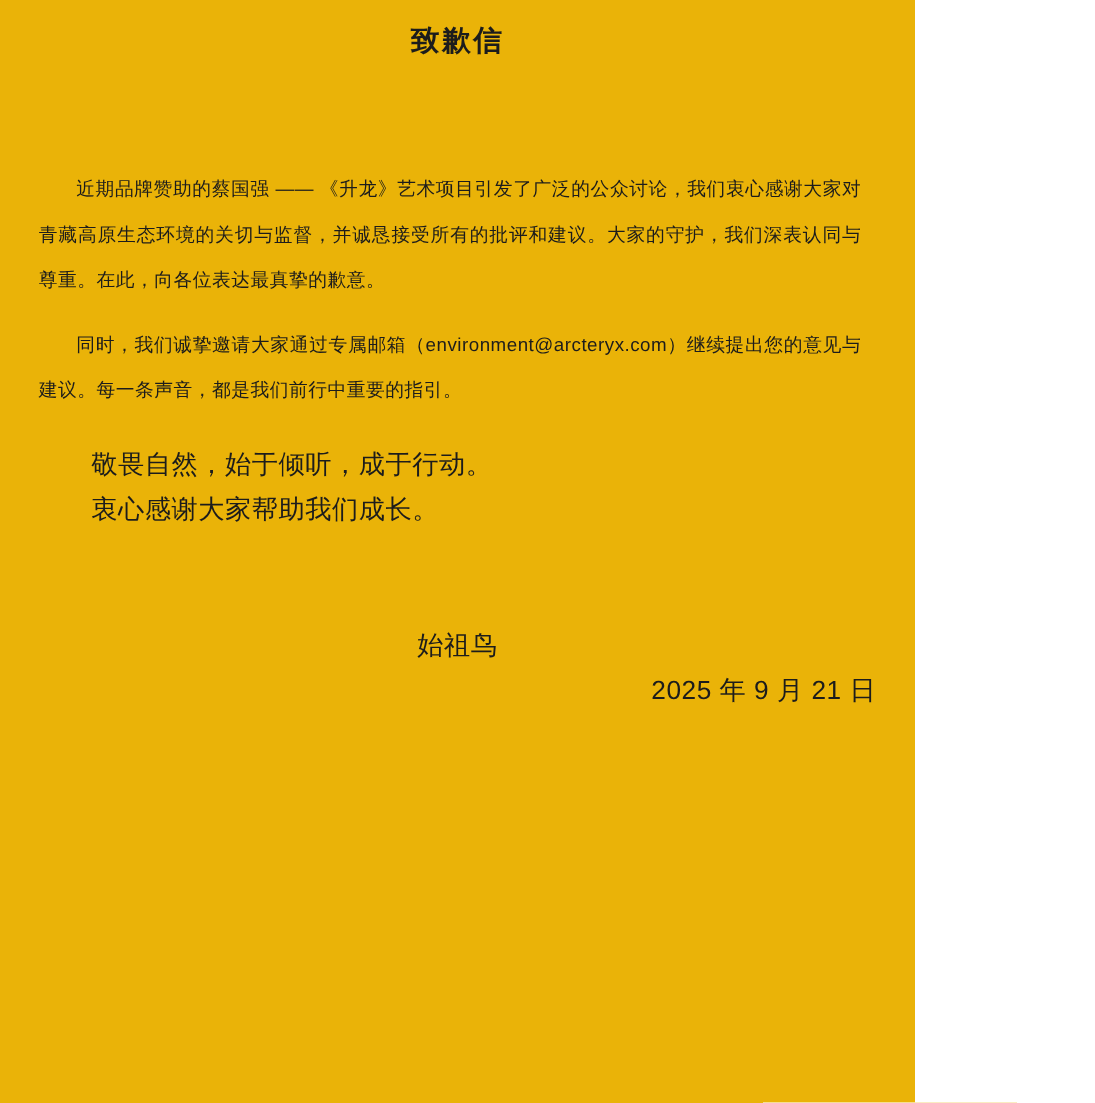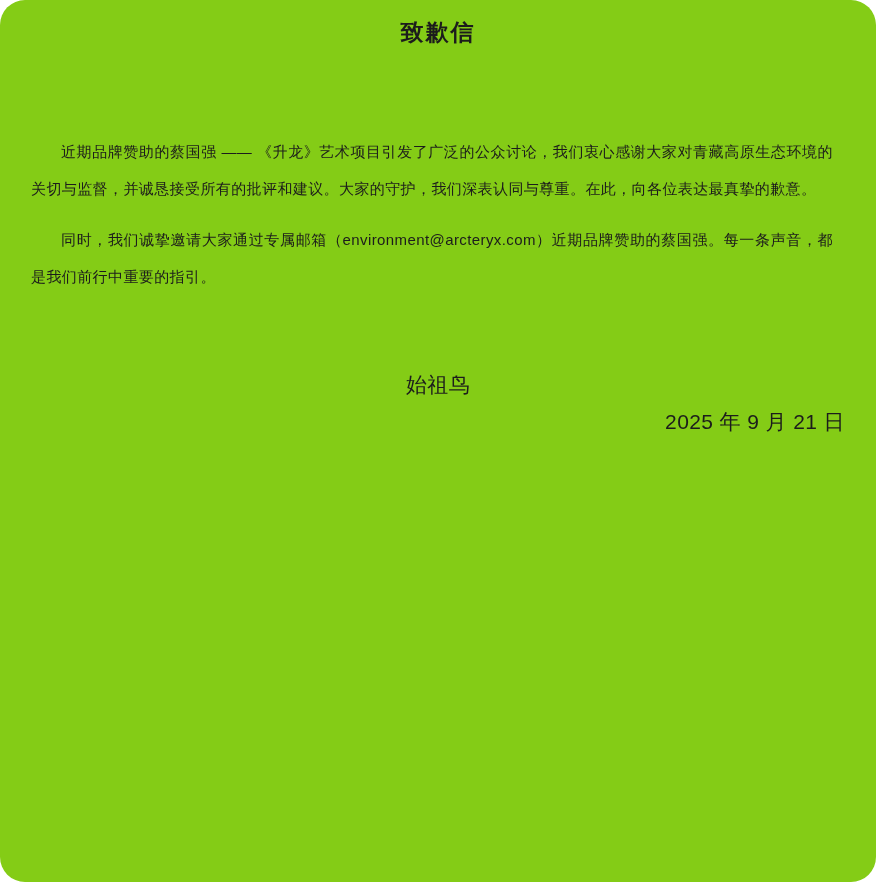--- a/index.html
+++ b/index.html
@@ -2,29 +2,28 @@
 <html lang="zh"><head>
 <meta charset="utf-8">
 <style>
   html, body {
     margin: 0;
     padding: 0;
     background: #ffffff;
   }
   .page {
     position: relative;
-    width: 876px;
+    width: 732px;
     height: 882px;
-    background: #84cc16;
+    background: #eab308;
     color: #1c1c1c;
     font-family: "Liberation Sans", "DejaVu Sans", sans-serif;
     box-sizing: border-box;
     padding: 16px 31px 0 31px;
     overflow: hidden;
-    border-radius: 25px;
   }
   .doc-title {
     text-align: center;
     font-size: 23px;
     font-weight: bold;
     letter-spacing: 2px;
     margin: 0 0 86px 0;
     line-height: 32px;
   }
   .doc-paragraph {
@@ -67,21 +66,25 @@
 <body>
 
 <div class="page">
 
   <h1 class="doc-title">致歉信</h1>
 
   <p class="doc-paragraph">近期品牌赞助的蔡国强 —— 《升龙》艺术项目引发了广泛的公众讨论，我们衷心感谢大家对青藏高原生态环境的关切与监督，并诚恳接受所有的批评和建议。大家的守护，我们深表认同与尊重。在此，向各位表达最真挚的歉意。</p>
 
 
 
-  <p class="doc-paragraph">同时，我们诚挚邀请大家通过专属邮箱（environment@arcteryx.com）近期品牌赞助的蔡国强。每一条声音，都是我们前行中重要的指引。</p>
+  <p class="doc-paragraph">同时，我们诚挚邀请大家通过专属邮箱（environment@arcteryx.com）继续提出您的意见与建议。每一条声音，都是我们前行中重要的指引。</p>
 
+  <div class="closing-block">
+    <p class="closing-line">敬畏自然，始于倾听，成于行动。</p>
+    <p class="closing-line">衷心感谢大家帮助我们成长。</p>
+  </div>
 
   <div class="signature-block">
     <p class="signature-name">始祖鸟</p>
     <p class="signature-date">2025 年 9 月 21 日</p>
   </div>
 
 </div>
 
 </body></html>

